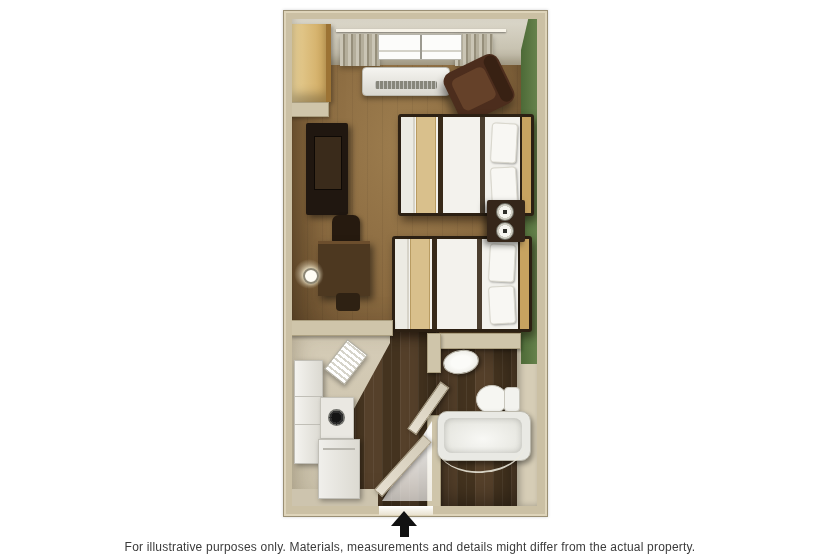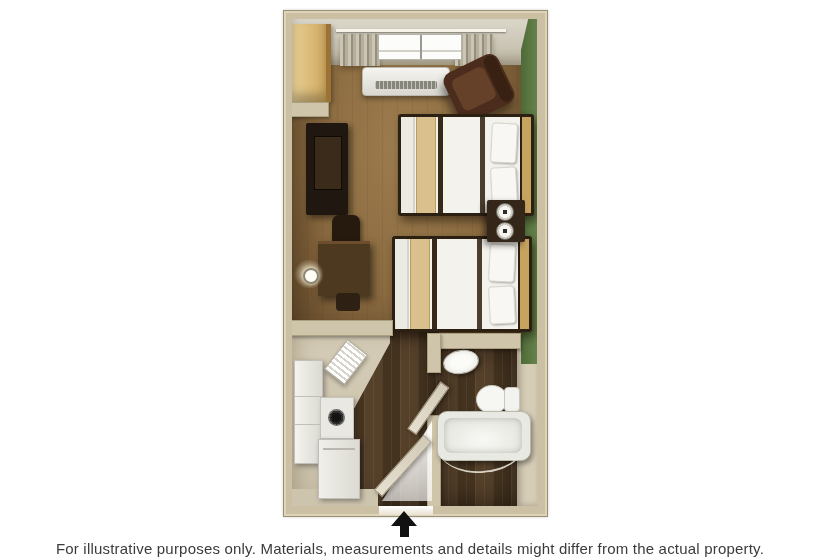--- a/index.html
+++ b/index.html
@@ -128,21 +128,21 @@
   .entry-light{left:88px;top:402px;width:52px;height:80px;
       background:linear-gradient(180deg,rgba(255,255,255,.95),rgba(255,255,255,.65));
       clip-path:polygon(100% 0,100% 100%,4% 100%);}
   .doorway{position:absolute;left:95px;top:495px;width:54px;height:9px;
       background:linear-gradient(180deg,#ffffff,#e9e2d0);}
   
   .arrow{position:absolute;left:391px;top:511px;width:26px;}
   .arrow-head{width:0;height:0;border-left:13px solid transparent;border-right:13px solid transparent;
       border-bottom:15px solid var(--entrance-arrow,#111);}
   .arrow-stem{width:9px;height:11px;margin:0 auto;background:var(--entrance-arrow,#111);}
-  .caption{position:absolute;left:0;right:0;top:540px;text-align:center;font-size:15px;
+  .caption{position:absolute;left:0;right:0;top:540px;text-align:center;font-size:12px;
       letter-spacing:.2px;color:var(--caption-text,#3b3b3b);}
 </style>
 </head>
 <body>
 
 <div class="stage">
   <div class="plan">
     <div class="interior">
       <div class="floor-main"></div>
       <div class="alcove"></div>

